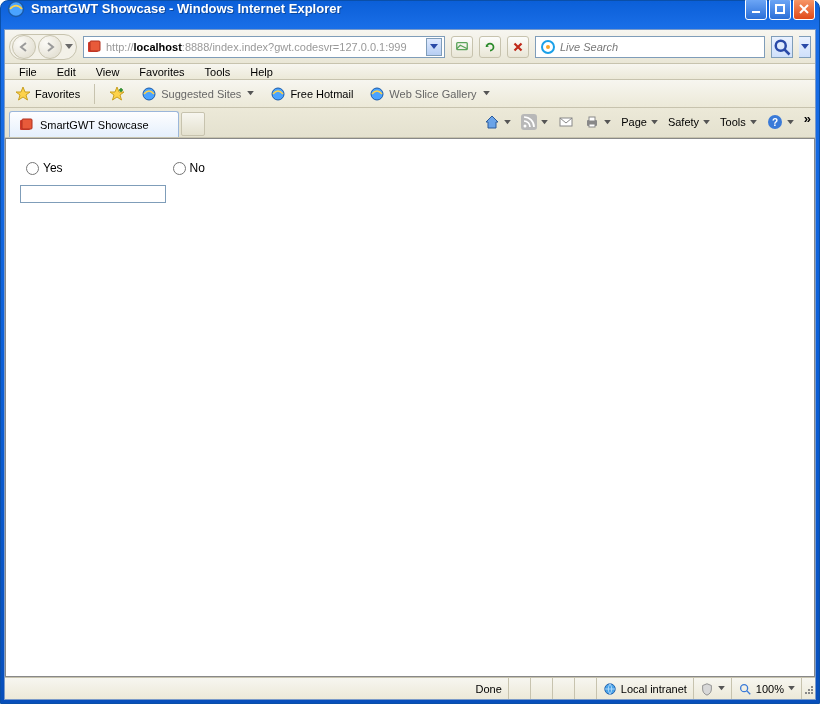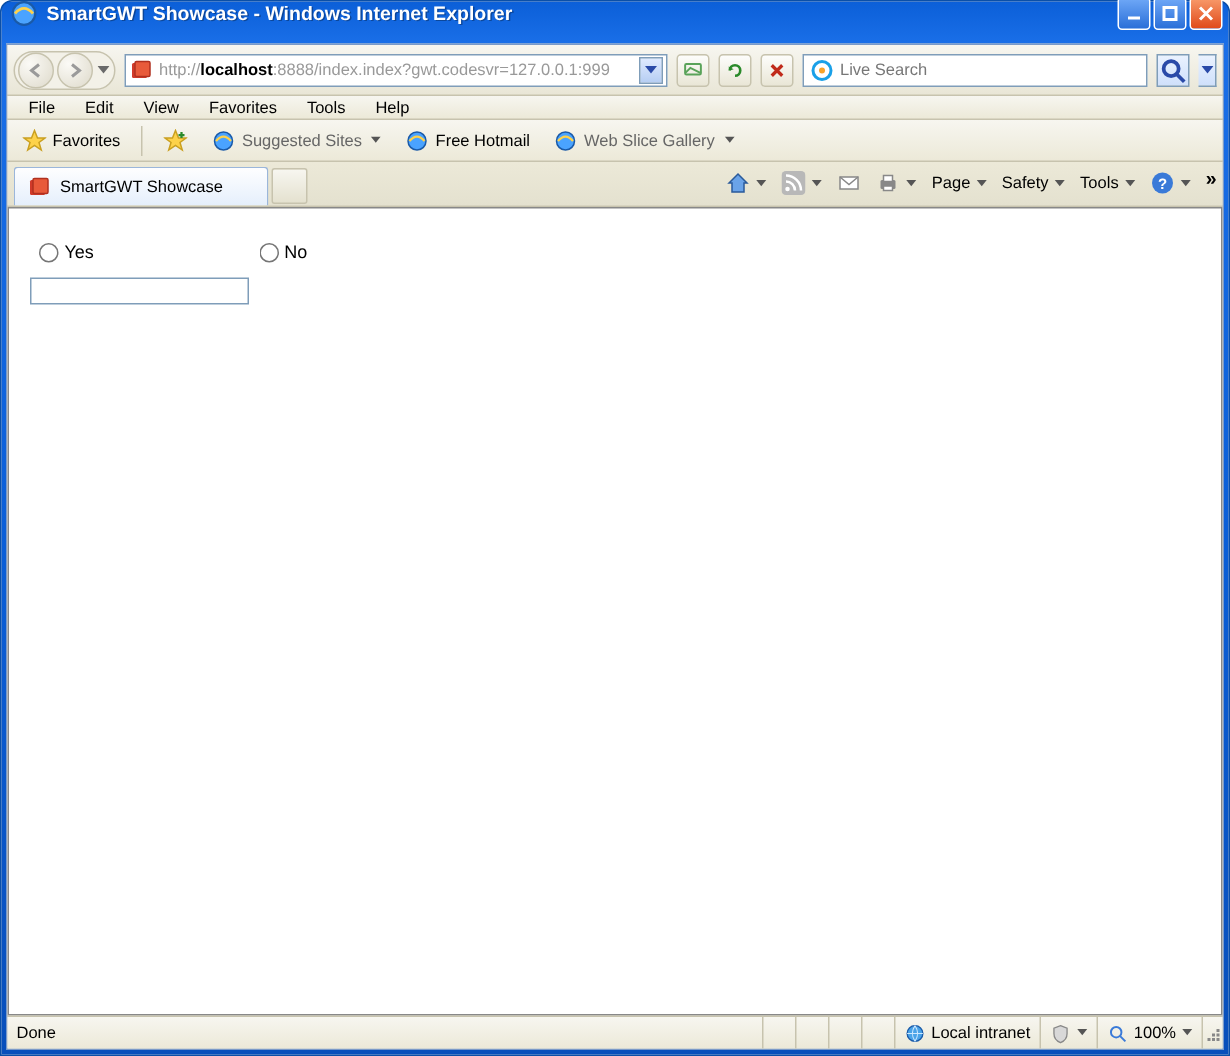--- a/index.html
+++ b/index.html
@@ -115,20 +115,21 @@
     display: inline-flex; align-items: center; justify-content: center;
   }
   .small-btn svg { width: 14px; height: 14px; }
   .search-box {
     width: 230px; height: 22px;
     background: #fff;
     border: 1px solid #7f9db9;
     display: flex; align-items: center;
     padding: 0 4px;
     color: #777;
+    font-style: italic;
     font-size: 11px;
   }
   .search-box .bing-icon {
     width: 16px; height: 16px; margin-right: 4px; font-style: normal;
     display: inline-flex; align-items: center; justify-content: center;
   }
   .search-go {
     width: 22px; height: 22px;
     background: linear-gradient(#eaf2ff, #cfe0fb);
     border: 1px solid #7f9db9;
@@ -285,21 +286,21 @@
     display: flex; align-items: center;
     font-size: 11px;
   }
   .status-seg {
     height: 100%;
     border-left: 1px solid #c7c3ae;
     display: inline-flex; align-items: center;
     padding: 0 6px;
     gap: 4px;
   }
-  .status-left { flex: 1; padding: 0 6px; }
+  .status-left { flex: 1; padding: 0 6px; text-align: right; }
   .status-empty { width: 22px; }
 
   .dd-car {
     display: inline-block;
   }
   .dd-car svg { width: 7px; height: 5px; display: block; }
 
   .icon-box { display: inline-flex; align-items: center; justify-content: center; }
 </style>
 </head>

